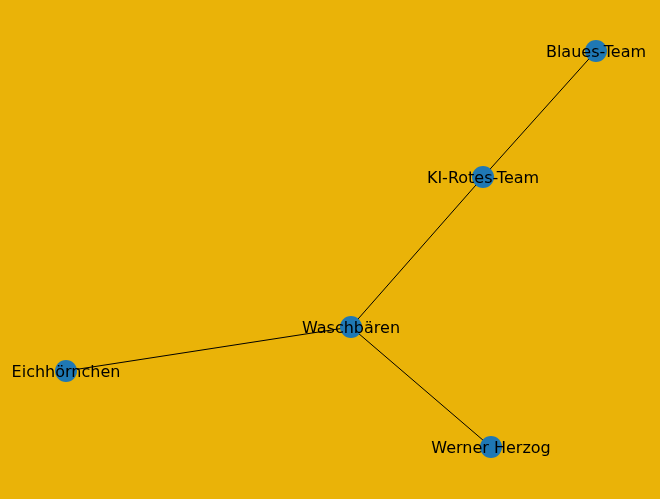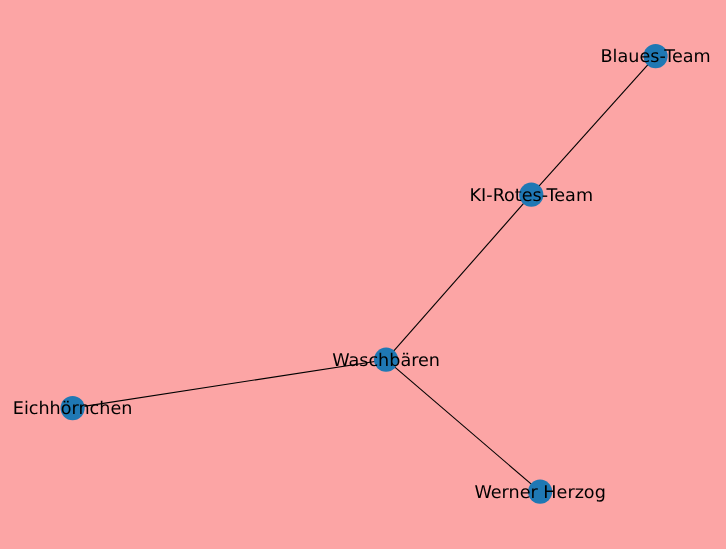--- a/index.html
+++ b/index.html
@@ -4,21 +4,21 @@
 <style>
   html, body {
     margin: 0;
     padding: 0;
     background: #ffffff;
   }
   .figure {
     position: relative;
     width: 660px;
     height: 499px;
-    background: #fca5a5;
+    background: #eab308;
     overflow: hidden;
   }
   svg {
     display: block;
   }
   svg text {
     font-family: "DejaVu Sans", sans-serif;
     -webkit-user-select: none;
     user-select: none;
   }

